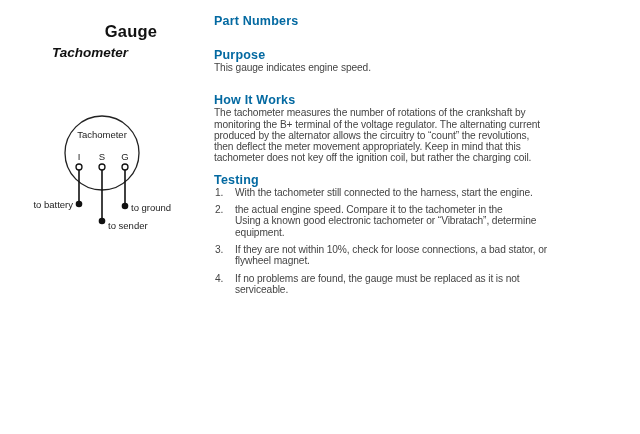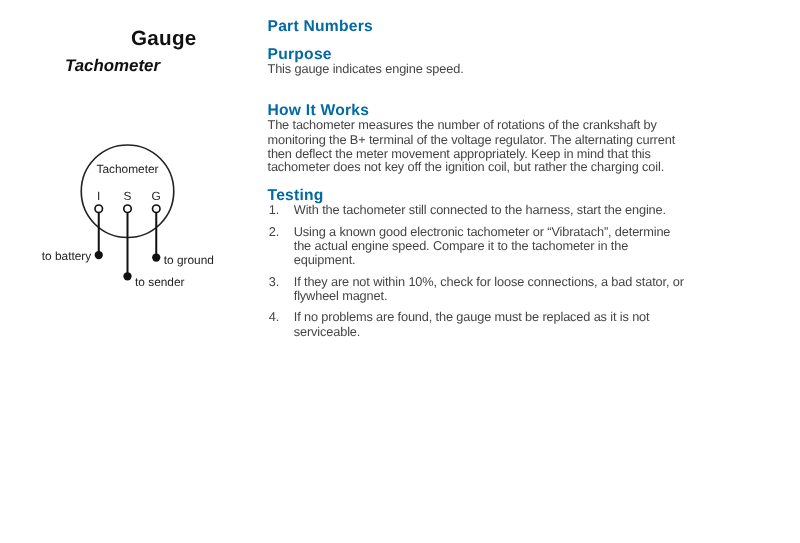--- a/index.html
+++ b/index.html
@@ -47,45 +47,46 @@
 
   <text x="73" y="208" font-size="9.5" text-anchor="end">to battery</text>
   <text x="108" y="229" font-size="9.5">to sender</text>
   <text x="131" y="211" font-size="9.5">to ground</text>
 </svg>
 
 <div class="right-col">
   <div class="section">
     <p class="section-heading">Part Numbers</p>
   </div>
-  <div class="section" style="margin-top:8px">
+  <div class="section" style="margin-top:20px">
     <p class="section-heading">Purpose</p>
     <p class="section-body">This gauge indicates engine speed.</p>
   </div>
   <div class="section" style="margin-top:20px">
     <p class="section-heading">How It Works</p>
     <p class="section-body">The tachometer measures the number of rotations of the crankshaft by</p>
     <p class="section-body">monitoring the B+ terminal of the voltage regulator. The alternating current</p>
+    <p class="section-body">produced by the alternator allows the circuitry to “count” the revolutions,</p>
     <p class="section-body">then deflect the meter movement appropriately. Keep in mind that this</p>
     <p class="section-body">tachometer does not key off the ignition coil, but rather the charging coil.</p>
   </div>
   <div class="section" style="margin-top:9px">
     <p class="section-heading">Testing</p>
     <ol class="steps">
       <li class="step">
         <span class="step-num">1.</span>
         <span class="step-text">
           <span style="display:block">With the tachometer still connected to the harness, start the engine.</span>
         </span>
       </li>
       <li class="step">
         <span class="step-num">2.</span>
         <span class="step-text">
+          <span style="display:block">the actual engine speed. Compare it to the tachometer in the</span>
           <span style="display:block">Using a known good electronic tachometer or “Vibratach”, determine</span>
-          <span style="display:block">the actual engine speed. Compare it to the tachometer in the</span>
           <span style="display:block">equipment.</span>
         </span>
       </li>
       <li class="step">
         <span class="step-num">3.</span>
         <span class="step-text">
           <span style="display:block">If they are not within 10%, check for loose connections, a bad stator, or</span>
           <span style="display:block">flywheel magnet.</span>
         </span>
       </li>

